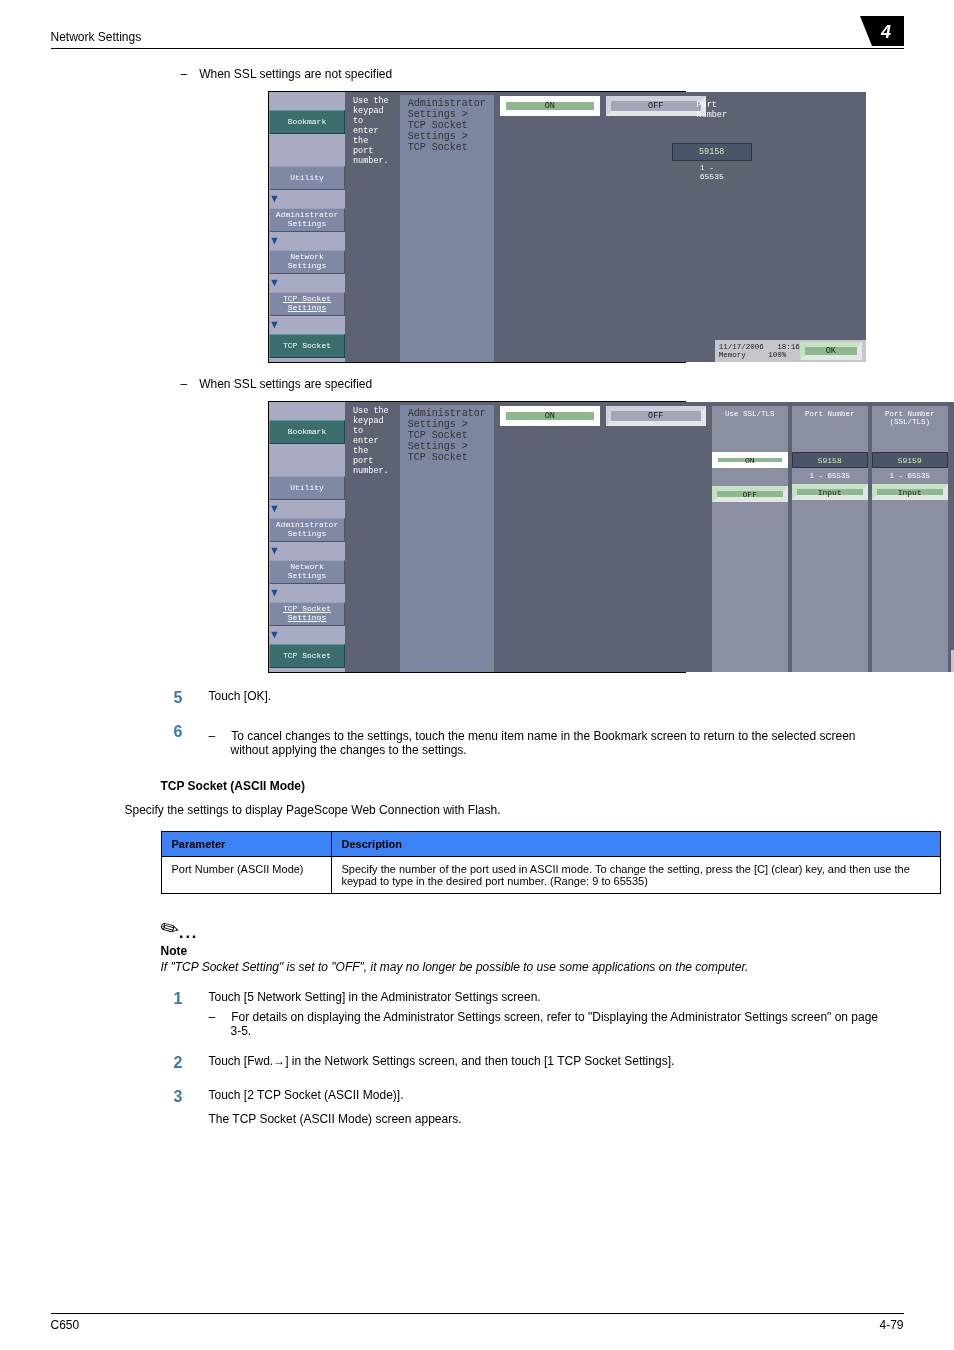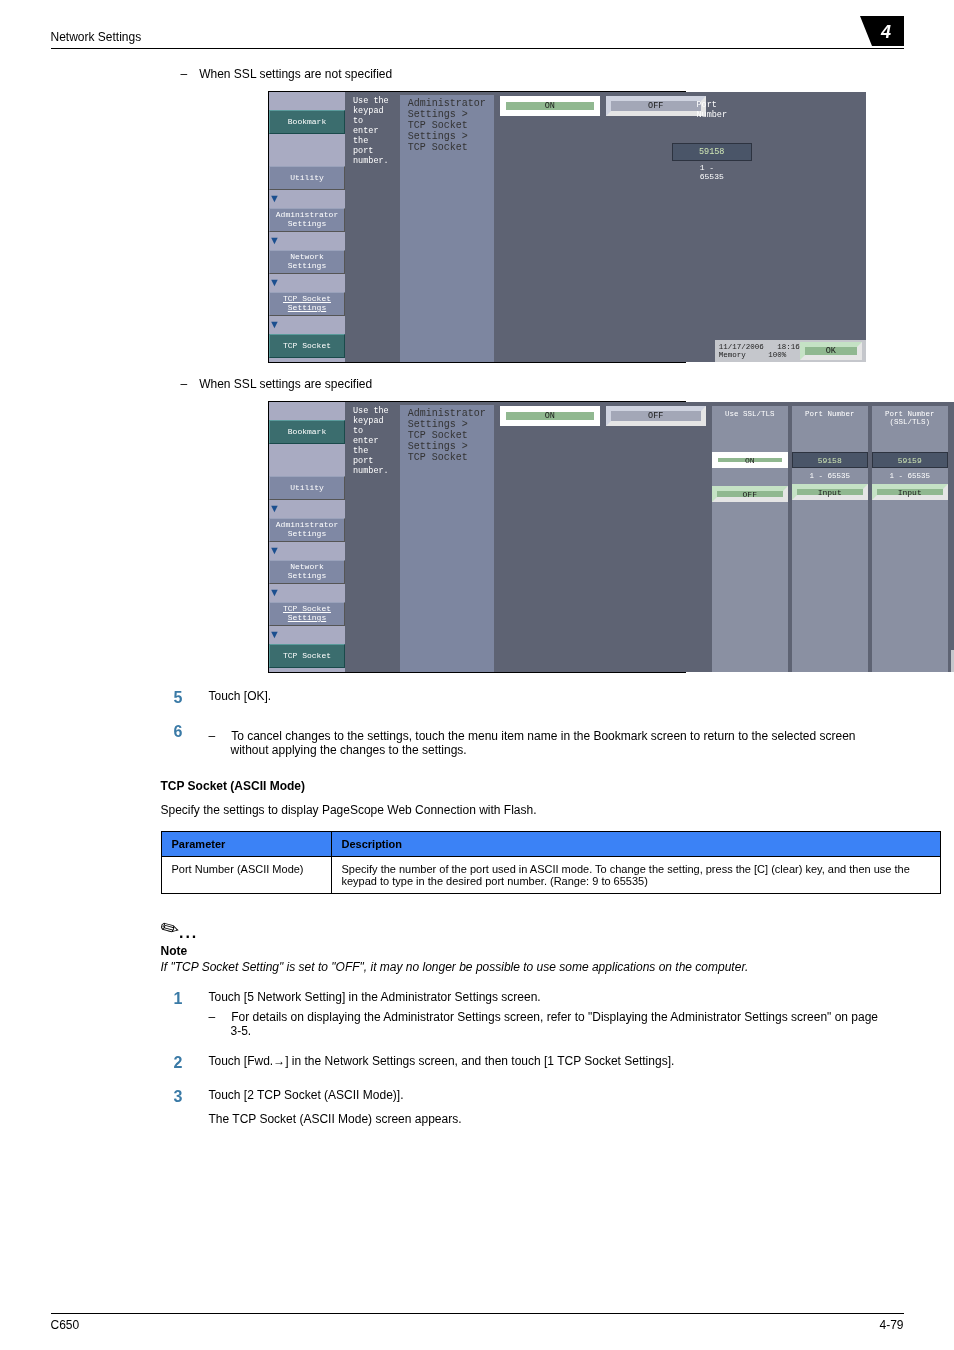--- a/index.html
+++ b/index.html
@@ -46,21 +46,21 @@
   .small-val { width:76px; height:16px; background:#4a5568; color:#cfe6b5; border:1px solid #2d3340; font-family:"Courier New",monospace; font-size:8px; display:flex;align-items:center;justify-content:center;}
   .small-range { font-family:"Courier New",monospace; font-size:7.5px; color:#fff;}
 
   .step { display:flex; margin: 16px 0 6px 0; }
   .step-num { width: 40px; font-size: 16px; font-weight: bold; color: #3a7aa6; text-align:right; padding-right:18px; }
   .step .body { flex: 1; padding-left:8px; font-size:12px;}
   .sub-bullet { margin: 6px 0 0 0; padding-left: 22px; text-indent: -22px; }
   .sub-bullet::before { content: "–"; margin-right: 16px; }
 
   .section-head { font-weight: bold; margin: 22px 0 10px 110px; font-size:12px;}
-  .body-text { margin: 0 0 14px 110px; font-size:12px;}
+  .body-text { margin: 0 0 14px 74px; font-size:12px;}
 
   table.param { border-collapse: collapse; width: 780px; margin-left: 110px; }
   table.param th, table.param td { border: 1px solid #000; padding: 6px 10px; font-size: 11px; text-align:left; vertical-align:top;}
   table.param th { background: #3b82f6; font-weight: bold; }
   table.param th:first-child { width: 170px; }
 
   .note-block { margin: 22px 0 4px 110px; }
   .note-icon { font-size: 22px; vertical-align:middle; transform: rotate(-30deg); display:inline-block;}
   .dots { font-size: 16px; font-weight:bold; letter-spacing:2px; vertical-align:bottom;}
   .note-label { font-weight: bold; margin-top: 2px;}

